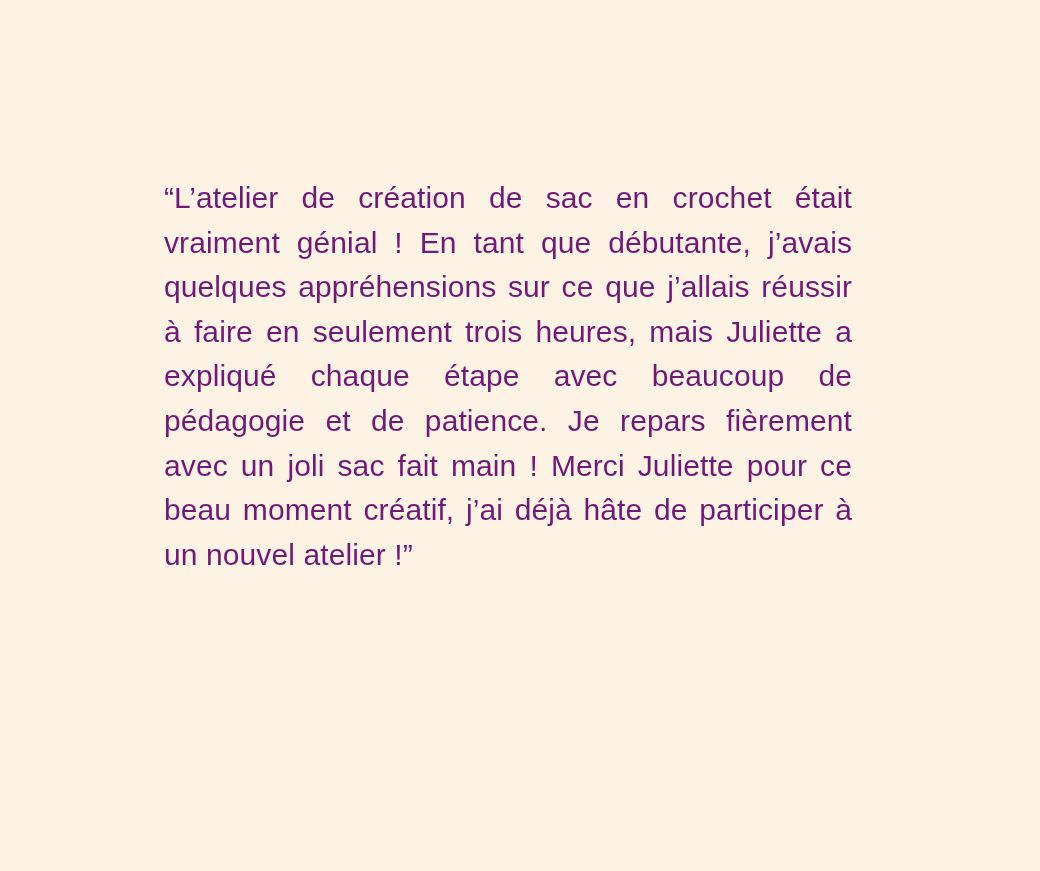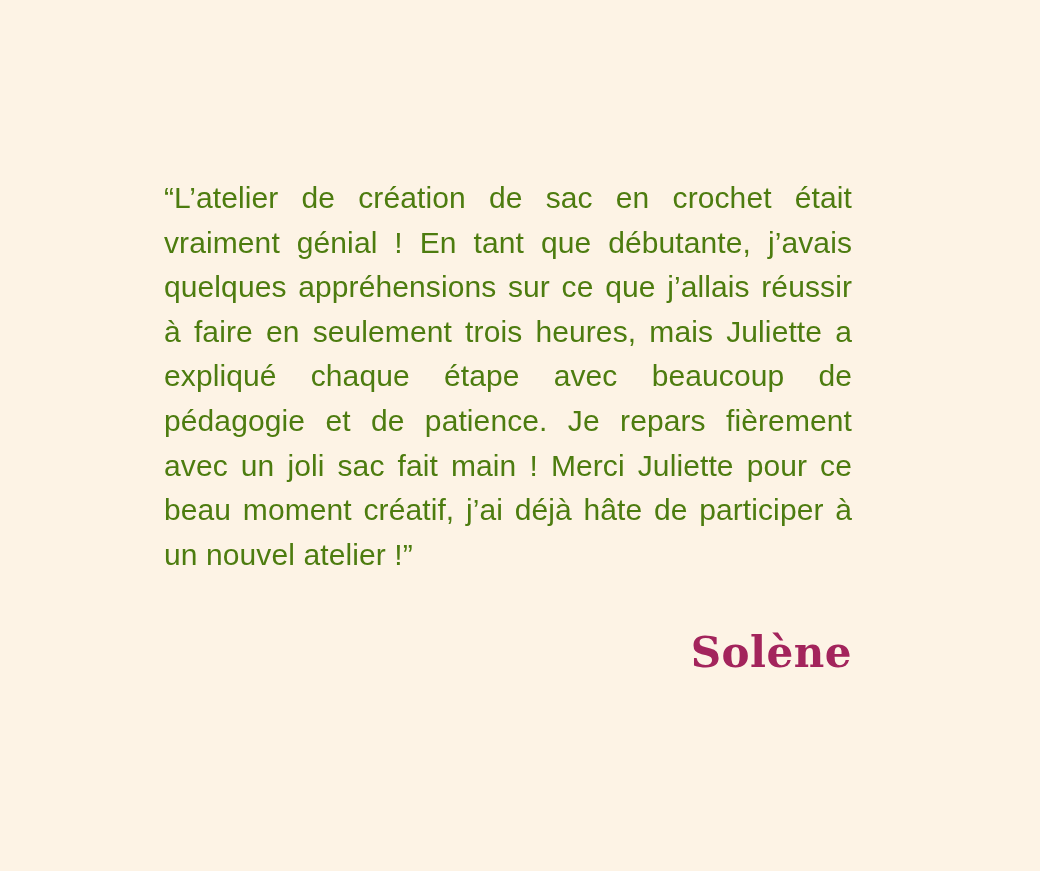--- a/index.html
+++ b/index.html
@@ -24,21 +24,21 @@
     position: absolute;
     left: 164px;
     top: 176px;
     width: 688px;
   }
   .quote-text {
     margin: 0;
     font-family: "Liberation Sans", sans-serif;
     font-size: 30px;
     line-height: 44.6px;
-    color: #4d7c0f;
+    color: #701a75;
     text-align: justify;
     text-justify: inter-word;
     letter-spacing: 0.1px;
     font-weight: 400;
   }
   .signature-row {
     position: absolute;
     left: 164px;
     top: 630px;
     width: 688px;
@@ -56,17 +56,14 @@
 </style>
 </head>
 <body>
 
 <div class="testimonial-card">
 
   <div class="quote-block">
     <p class="quote-text">“L’atelier de création de sac en crochet était vraiment génial ! En tant que débutante, j’avais quelques appréhensions sur ce que j’allais réussir à faire en seulement trois heures, mais Juliette a expliqué chaque étape avec beaucoup de pédagogie et de patience. Je repars fièrement avec un joli sac fait main ! Merci Juliette pour ce beau moment créatif, j’ai déjà hâte de participer à un nouvel atelier !”</p>
   </div>
 
-  <div class="signature-row">
-    <span class="signature">Solène</span>
-  </div>
 
 </div>
 
 </body></html>

